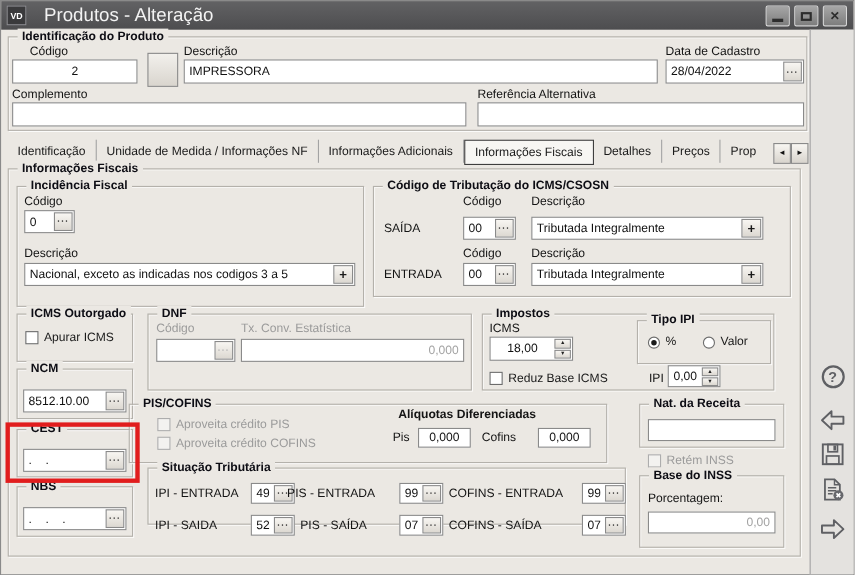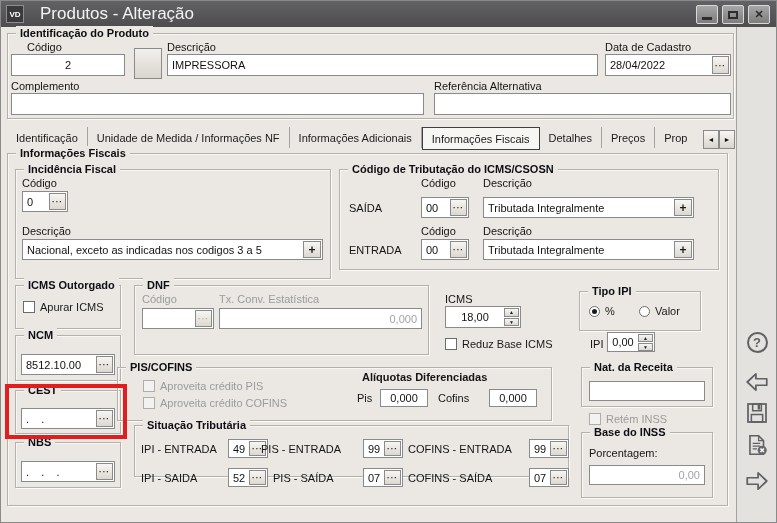--- a/index.html
+++ b/index.html
@@ -221,20 +221,23 @@
   <span class="lbl dis" style="left:141px;top:292px">Código</span>
   <div class="efield dis" style="left:141px;top:307px;width:72px;height:21px">
     <input value="" style="">
     <span class="mini">···</span>
   </div>
   <span class="lbl dis" style="left:218px;top:292px">Tx. Conv. Estatística</span>
   <div class="efield dis" style="left:218px;top:307px;width:203px;height:21px">
     <input class="rt" value="0,000" style="">
   </div>
 
+  <div class="group" style="left:437px;top:284px;width:266px;height:70px">
+    <span class="cap">Impostos</span>
+  </div>
   <span class="lbl" style="left:444px;top:292px">ICMS</span>
   <div class="efield" style="left:444px;top:305px;width:76px;height:22px">
     <input class="ctr" value="18,00" style="">
     <span class="spin">
       <span class="sb">▲</span>
       <span class="sb">▼</span>
     </span>
   </div>
   <div class="group" style="left:578px;top:290px;width:122px;height:40px">
     <span class="cap">Tipo IPI</span>

